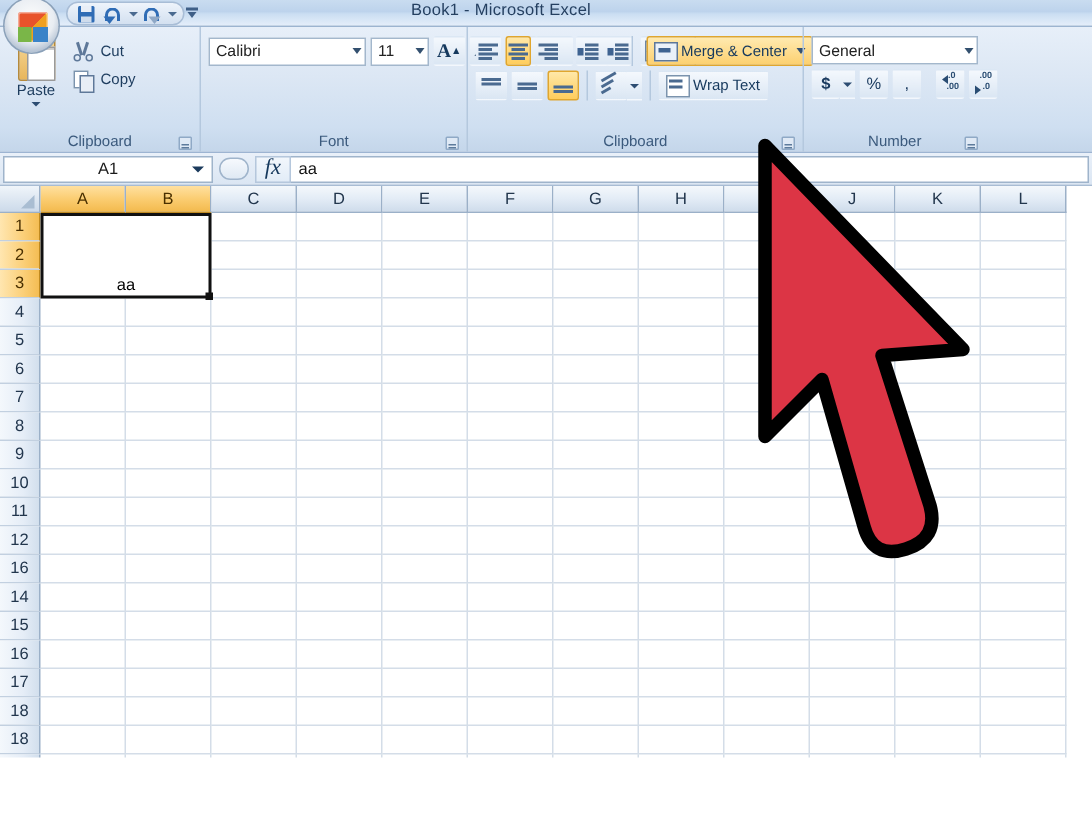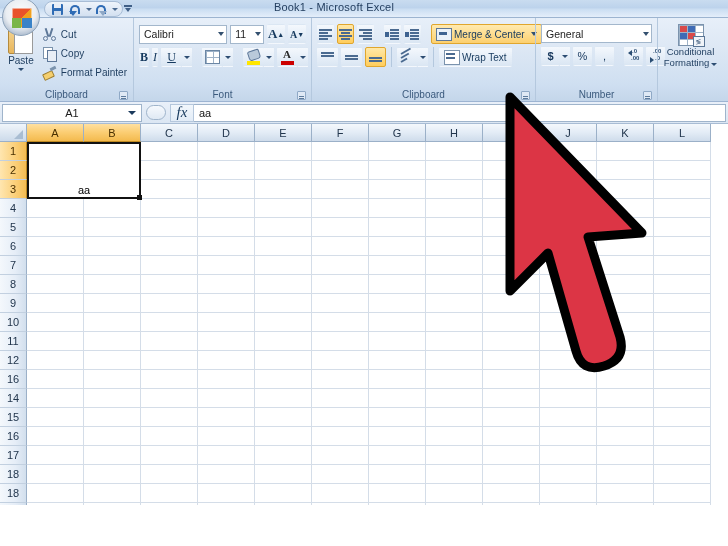--- a/index.html
+++ b/index.html
@@ -185,21 +185,21 @@
     content: ""; position: absolute; left: 1px; top: 7px; width: 9px; height: 5px;
     background: #f5cf6e; border: 1px solid #9c7c2e; border-radius: 1px; transform: rotate(-25deg);
   }
   .ic-fp:after {
     content: ""; position: absolute; left: 8px; top: 2px; width: 6px; height: 3px;
     background: #7b93ad; transform: rotate(-25deg);
   }
 
   
   .g-font { width: 178px; }
-  .font-rows { display: flex; flex-direction: column; gap: 3px; width: 100%; padding: 2px 2px 0; }
+  .font-rows { display: flex; flex-direction: row; gap: 3px; width: 100%; padding: 2px 2px 0; }
   .row { display: flex; align-items: center; gap: 3px; }
   .combo {
     height: 19px; background: #fff; border: 1px solid #a3b7cc;
     display: flex; align-items: center; padding: 0 2px 0 4px;
     font-size: 10.5px; color: #222; position: relative;
   }
   .combo .cv { flex: 1; white-space: nowrap; overflow: hidden; }
   .combo-caret {
     border-left: 3px solid transparent; border-right: 3px solid transparent;
     border-top: 4px solid #33506f; margin-left: 3px;
@@ -463,24 +463,20 @@
             <span class="ic ic-cut">
                 <i class="b1"></i>
                 <i class="b2"></i>
               </span>
             <span>Cut</span>
           </div>
           <div class="clip-item">
             <span class="ic ic-copy"></span>
             <span>Copy</span>
           </div>
-          <div class="clip-item">
-            <span class="ic ic-fp"></span>
-            <span>Format Painter</span>
-          </div>
         </div>
       </div>
       <div class="group-label">
         <span>Clipboard</span>
         <span class="dialog-launcher"></span>
       </div>
     </div>
 
     <div class="group g-font">
       <div class="group-body">
@@ -688,36 +684,20 @@
             </div>
           </div>
         </div>
       </div>
       <div class="group-label">
         <span>Number</span>
         <span class="dialog-launcher"></span>
       </div>
     </div>
 
-    <div class="group g-cf">
-      <div class="group-body">
-        <div class="cf-btn">
-          <div class="cf-icon">
-            <span class="c1"></span>
-              <span class="c2"></span>
-              <span class="c3"></span>
-              <span class="c4"></span>
-            <span class="badge">≶</span>
-          </div>
-          <div>Conditional</div>
-          <div><span>Formatting</span><span class="cf-caret"></span></div>
-        </div>
-      </div>
-      <div class="group-label"></div>
-    </div>
   </div>
 
   <div class="formulabar">
     <div class="namebox">
       <span>A1</span>
       <span class="nb-caret"></span>
     </div>
     <div class="fb-sep">
         <span class="pill"></span>
       </div>

